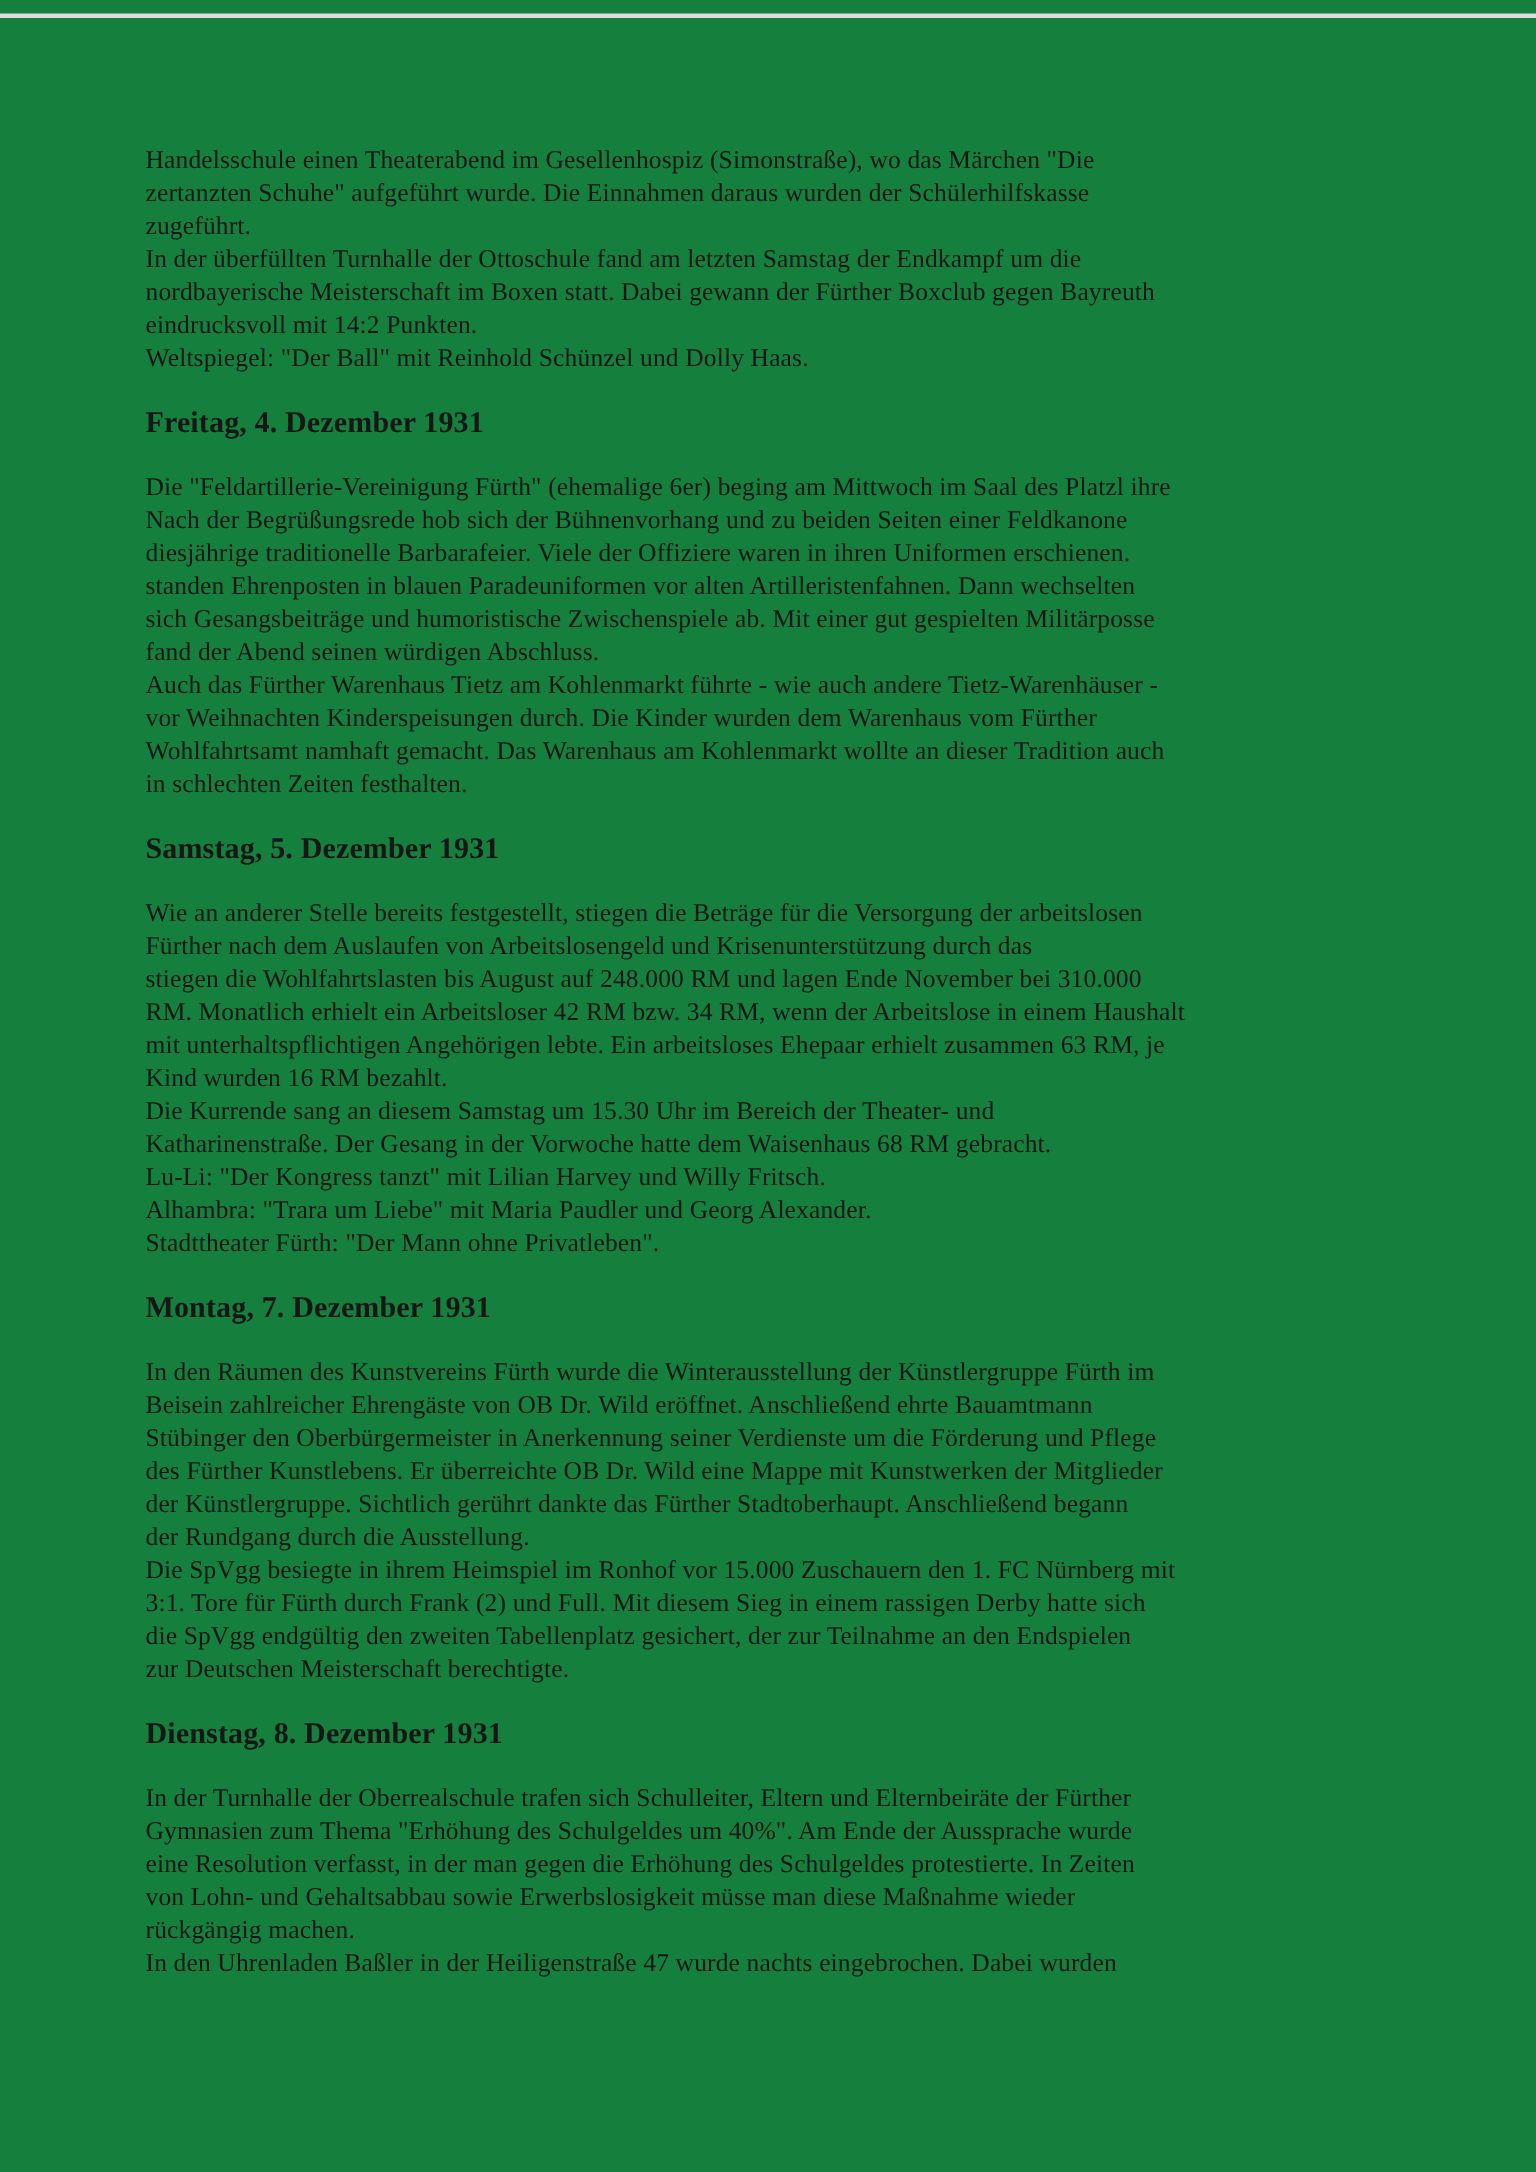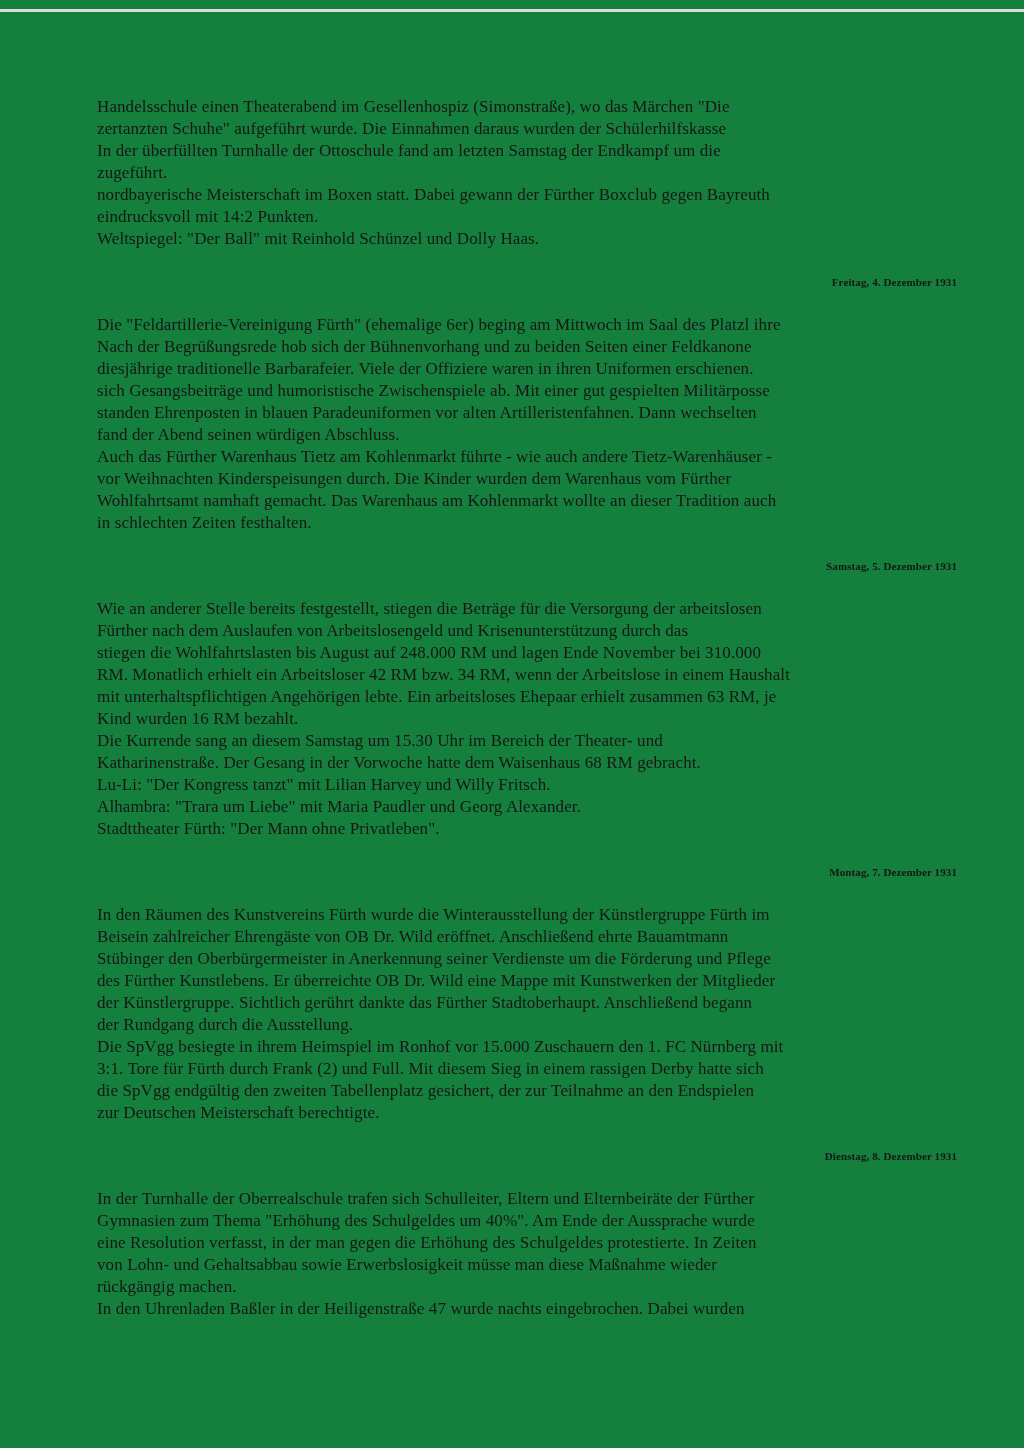--- a/index.html
+++ b/index.html
@@ -34,50 +34,49 @@
     letter-spacing: 0.1px;
   }
   .para {
     margin: 0;
   }
   .line {
     height: 22px;
     white-space: nowrap;
   }
   .heading {
-    font-size: 11px;
+    font-size: 20px;
     line-height: 22px;
     font-weight: bold;
     margin: 21px 0;
     white-space: nowrap;
-    text-align: right;
   }
 </style>
 </head>
 <body>
 
 <div class="page">
   <div class="top-artifact"></div>
   <main class="content" id="doc-sections">
       <div class="para">
         <div class="line">Handelsschule einen Theaterabend im Gesellenhospiz (Simonstraße), wo das Märchen "Die</div>
         <div class="line">zertanzten Schuhe" aufgeführt wurde. Die Einnahmen daraus wurden der Schülerhilfskasse</div>
+        <div class="line">zugeführt.</div>
         <div class="line">In der überfüllten Turnhalle der Ottoschule fand am letzten Samstag der Endkampf um die</div>
-        <div class="line">zugeführt.</div>
         <div class="line">nordbayerische Meisterschaft im Boxen statt. Dabei gewann der Fürther Boxclub gegen Bayreuth</div>
         <div class="line">eindrucksvoll mit 14:2 Punkten.</div>
         <div class="line">Weltspiegel: "Der Ball" mit Reinhold Schünzel und Dolly Haas.</div>
       </div>
       <h2 class="heading">Freitag, 4. Dezember 1931</h2>
       <div class="para">
         <div class="line">Die "Feldartillerie-Vereinigung Fürth" (ehemalige 6er) beging am Mittwoch im Saal des Platzl ihre</div>
         <div class="line">Nach der Begrüßungsrede hob sich der Bühnenvorhang und zu beiden Seiten einer Feldkanone</div>
         <div class="line">diesjährige traditionelle Barbarafeier. Viele der Offiziere waren in ihren Uniformen erschienen.</div>
+        <div class="line">standen Ehrenposten in blauen Paradeuniformen vor alten Artilleristenfahnen. Dann wechselten</div>
         <div class="line">sich Gesangsbeiträge und humoristische Zwischenspiele ab. Mit einer gut gespielten Militärposse</div>
-        <div class="line">standen Ehrenposten in blauen Paradeuniformen vor alten Artilleristenfahnen. Dann wechselten</div>
         <div class="line">fand der Abend seinen würdigen Abschluss.</div>
         <div class="line">Auch das Fürther Warenhaus Tietz am Kohlenmarkt führte - wie auch andere Tietz-Warenhäuser -</div>
         <div class="line">vor Weihnachten Kinderspeisungen durch. Die Kinder wurden dem Warenhaus vom Fürther</div>
         <div class="line">Wohlfahrtsamt namhaft gemacht. Das Warenhaus am Kohlenmarkt wollte an dieser Tradition auch</div>
         <div class="line">in schlechten Zeiten festhalten.</div>
       </div>
       <h2 class="heading">Samstag, 5. Dezember 1931</h2>
       <div class="para">
         <div class="line">Wie an anderer Stelle bereits festgestellt, stiegen die Beträge für die Versorgung der arbeitslosen</div>
         <div class="line">Fürther nach dem Auslaufen von Arbeitslosengeld und Krisenunterstützung durch das</div>

